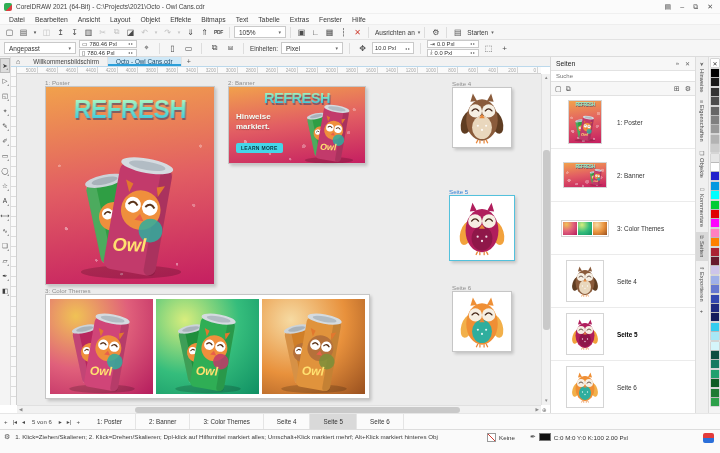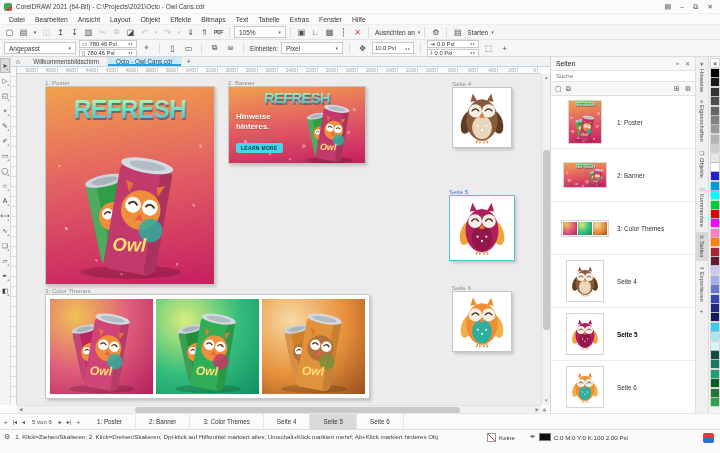--- a/index.html
+++ b/index.html
@@ -378,21 +378,21 @@
           </svg>
       </div>
     </div>
 
     <span class="pagelabel" style="left:211px;top:5px">2: Banner</span>
     <div class="board" style="left:211px;top:12px;width:138px;height:78px">
       <div class="grad-sunset" style="position:absolute;inset:0">
         <div class="refresh" style="position:absolute;top:2px;left:0;right:0;font-size:15px">REFRESH</div>
         <div class="tagline" style="left:7px;top:25px;font-size:8px">
           <div>Hinweise</div>
-          <div>hinteres.</div>
+          <div>markiert.</div>
         </div>
         <span class="learnbtn" style="left:7px;top:56px">LEARN MORE</span>
         <svg width="64" height="70" viewBox="0 0 100 110" style="position:absolute;right:4px;top:7px;--can1:#2f9e44;--can2:#c23a6b;--face:#ef8f3c">
             <use href="#cans"></use>
           </svg>
       </div>
     </div>
 
     <span class="pagelabel" style="left:28px;top:213px">3: Color Themes</span>
     <div class="board" style="left:28px;top:220px;width:325px;height:105px">

